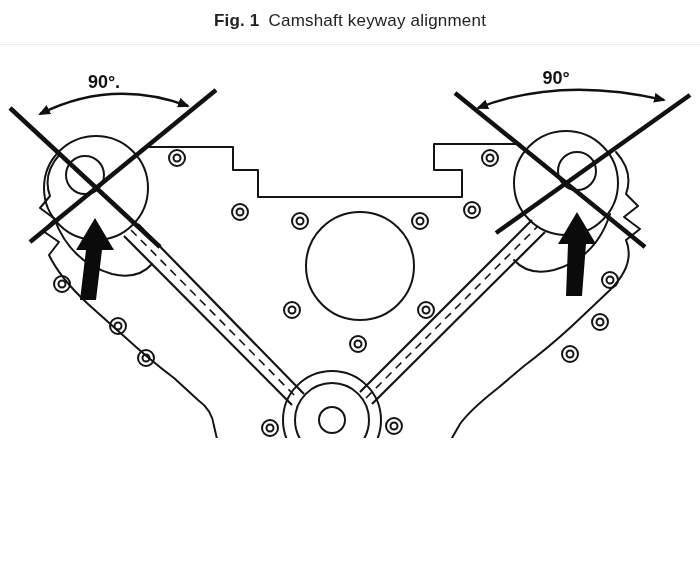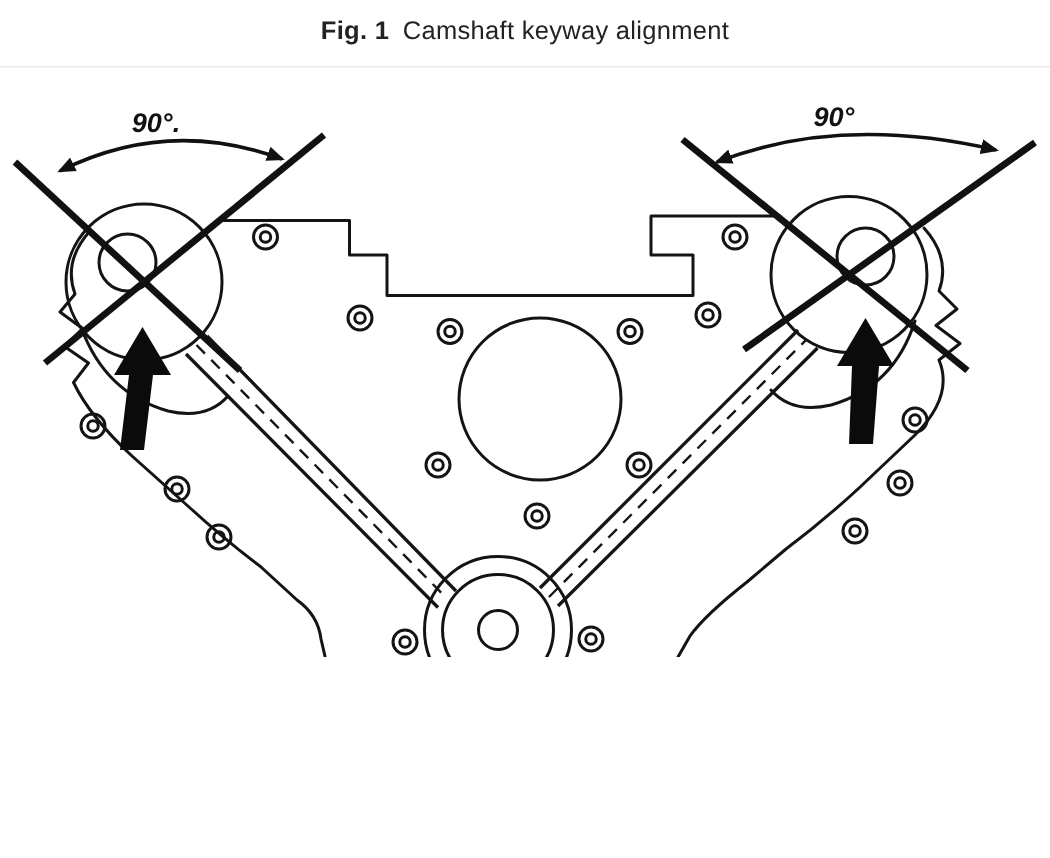--- a/index.html
+++ b/index.html
@@ -15,21 +15,21 @@
     position:absolute;top:11px;left:0;width:100%;
     text-align:center;
     font-size:17px;color:#222222;
     letter-spacing:0.2px;
   }
   .fig-label{font-weight:bold;margin-right:9px;}
   .header-rule{
     position:absolute;top:44px;left:0;width:100%;
     border:none;border-top:1px solid #ececec;margin:0;
   }
-  .diagram-wrap{position:absolute;top:48px;left:0;font-style:italic;}
+  .diagram-wrap{position:absolute;top:48px;left:0;}
   svg{display:block;}
   svg .outline{stroke:#141414;stroke-width:2;fill:none;stroke-linejoin:round;stroke-linecap:round;}
   svg .heavy{stroke:#111111;stroke-width:4.5;fill:none;stroke-linecap:butt;}
   svg .chain{stroke:#141414;stroke-width:2.2;fill:none;}
   svg .chain-dash{stroke:#141414;stroke-width:1.6;fill:none;stroke-dasharray:8 6;}
   svg .arc{stroke:#111111;stroke-width:2.4;fill:none;}
   svg text{
     font-family:"Liberation Sans", sans-serif;
     font-weight:bold;font-size:18px;fill:#111111;
   }

